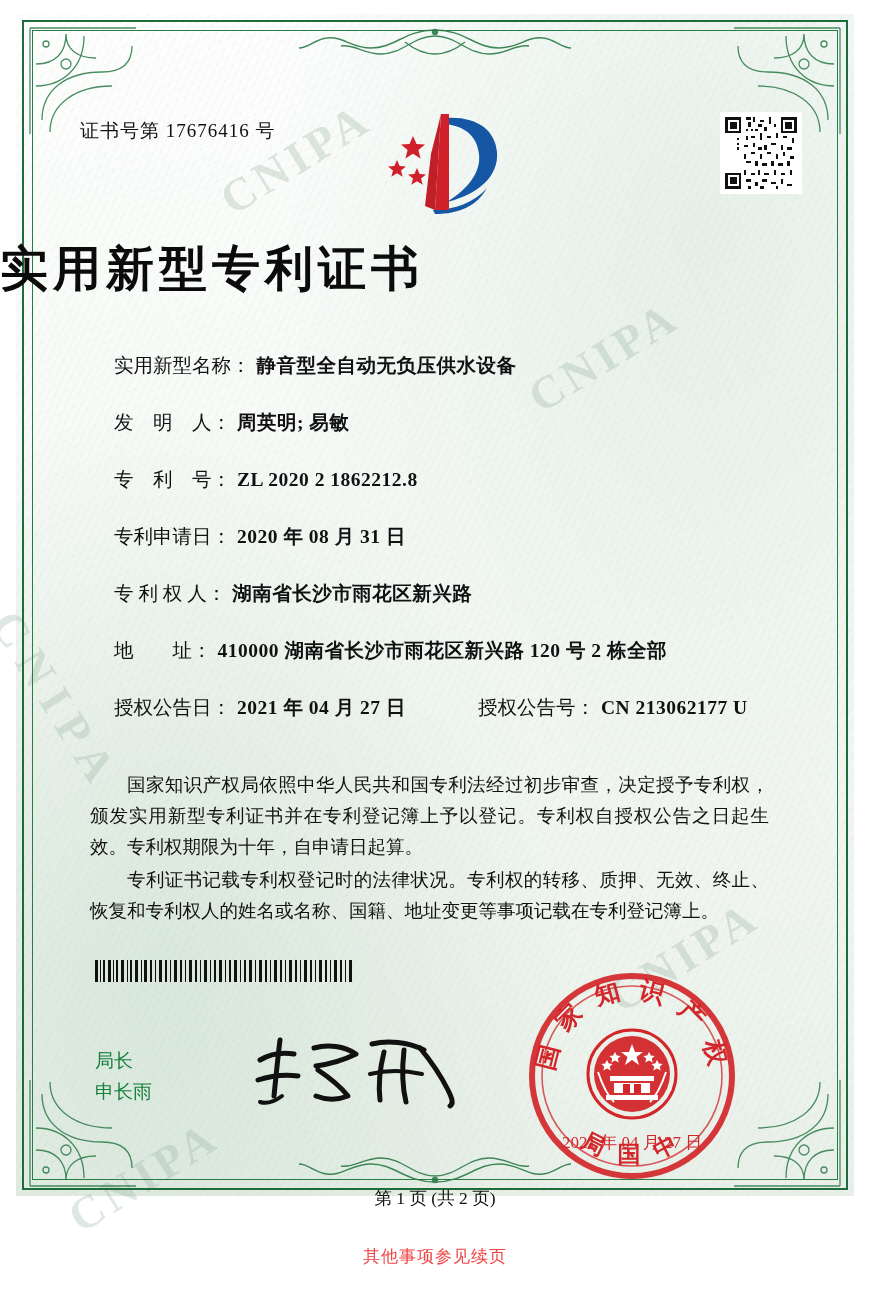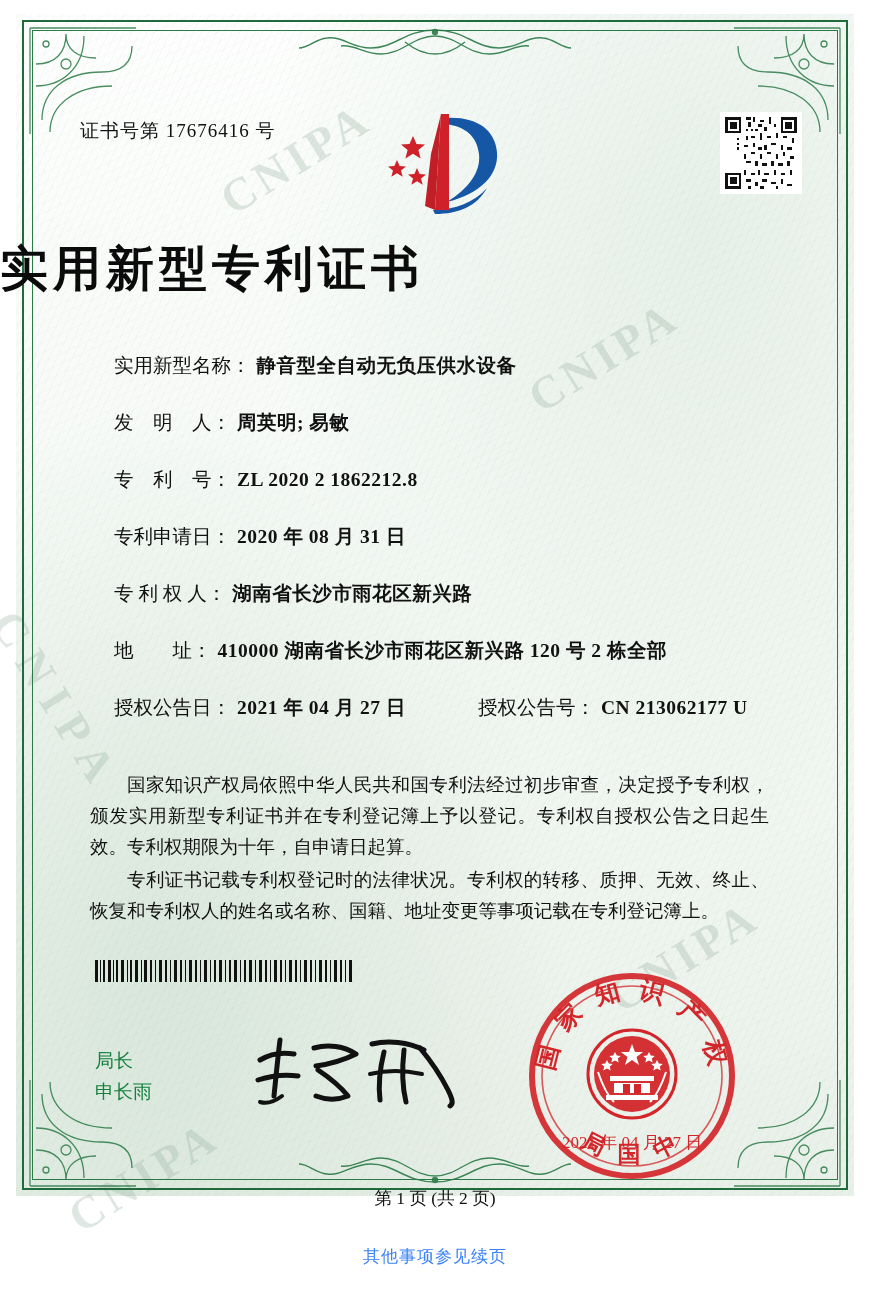--- a/index.html
+++ b/index.html
@@ -217,21 +217,21 @@
     color: #111;
   }
 
   .footnote {
     position: absolute;
     left: 0;
     top: 1245px;
     width: 870px;
     text-align: center;
     font-size: 17px;
-    color: #3b82f6;
+    color: #ef4444;
     letter-spacing: 1px;
   }
 </style>
 </head>
 <body>
 
 <div class="page">
 
   <div class="sheet"></div>
 

